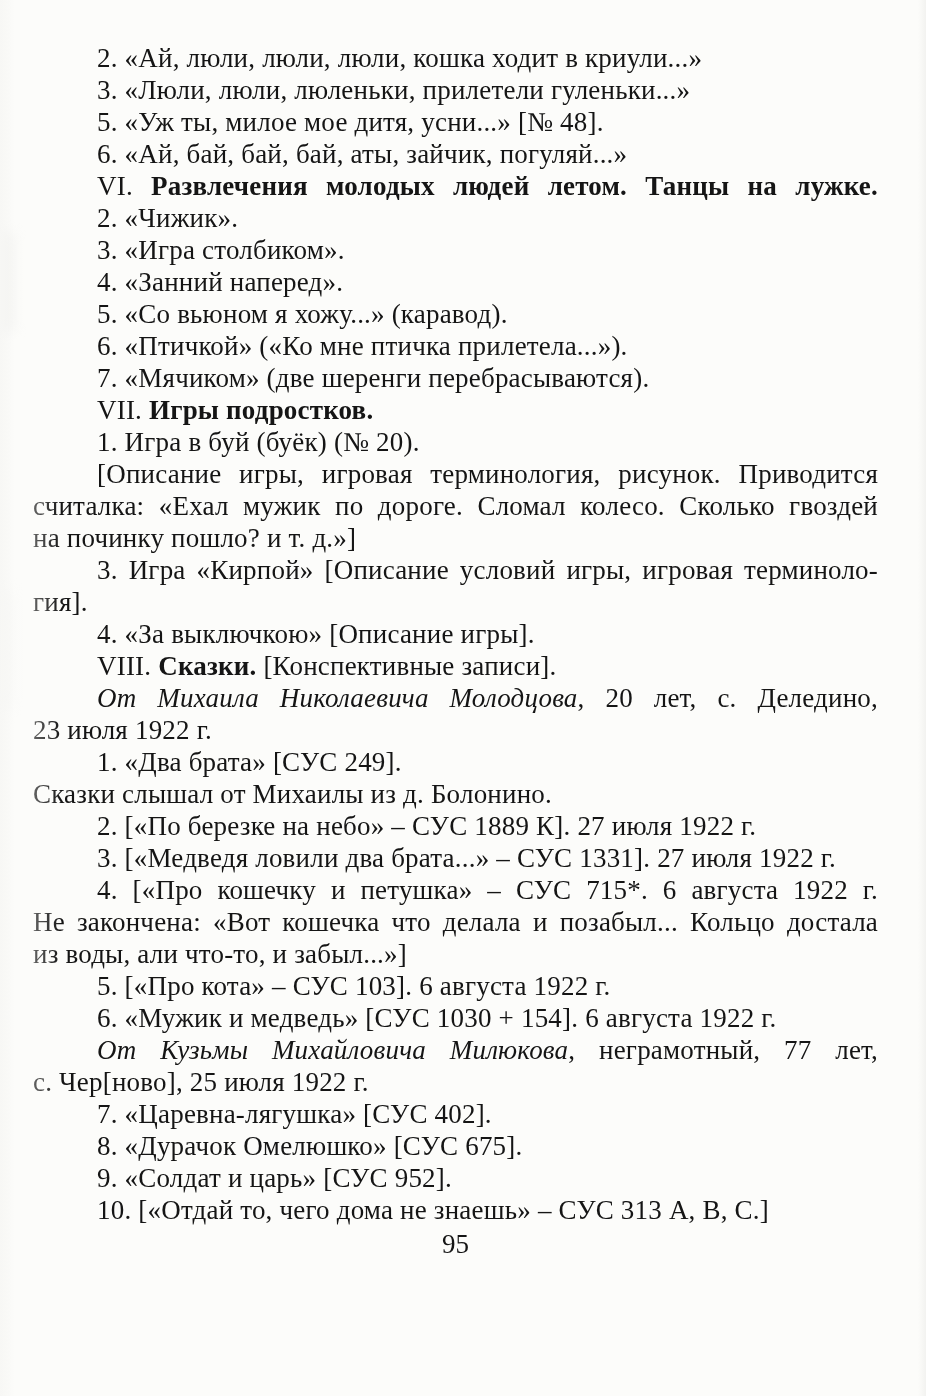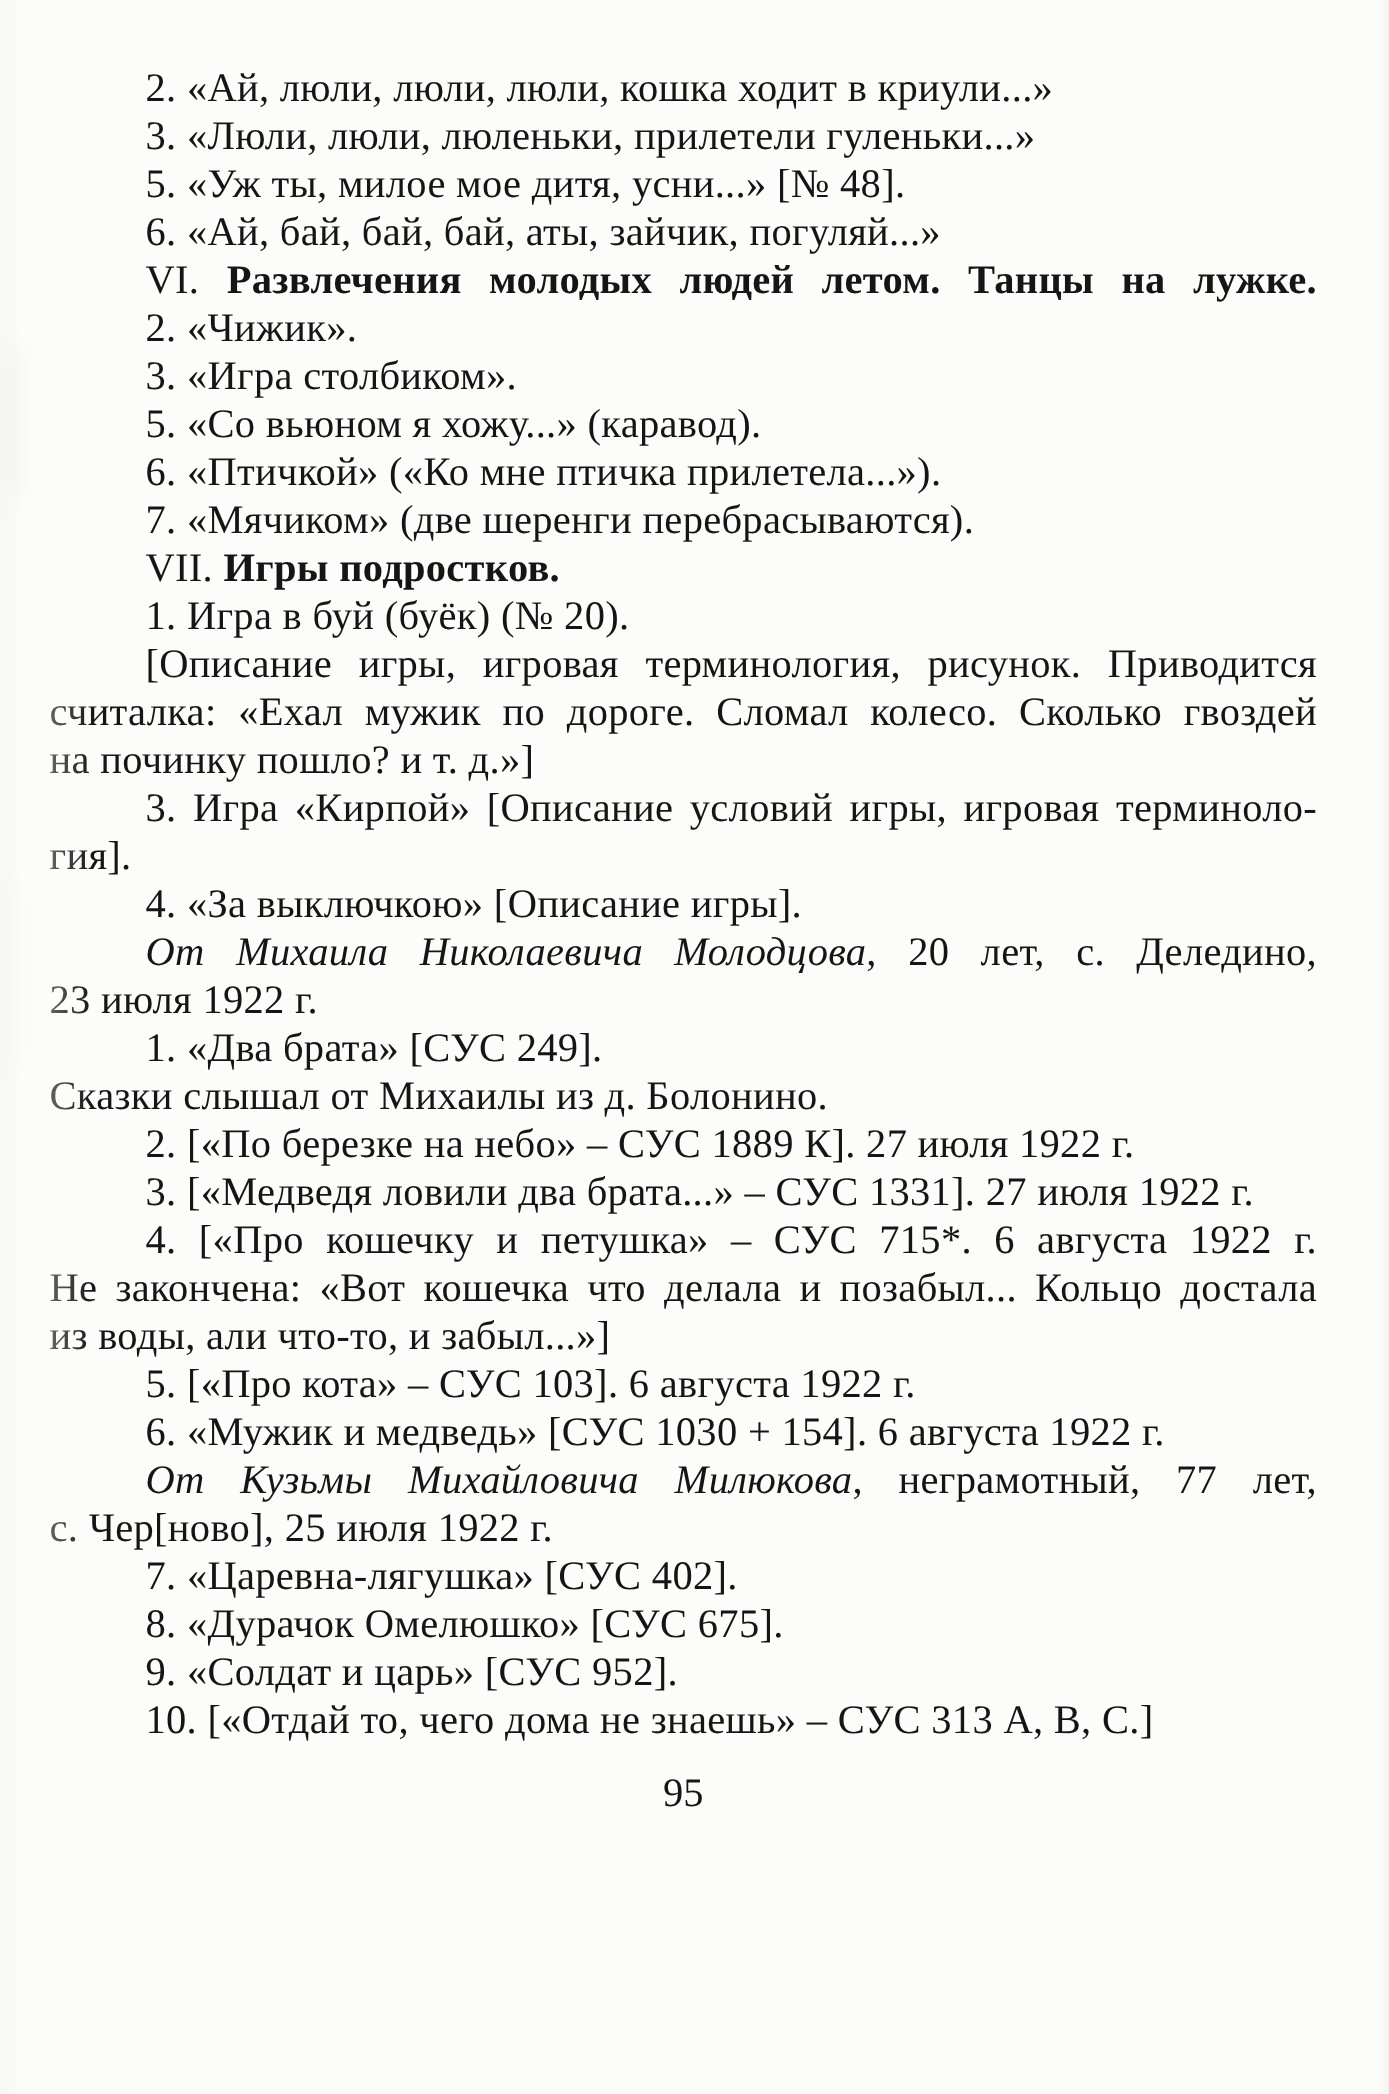--- a/index.html
+++ b/index.html
@@ -40,21 +40,21 @@
   .line.indent {
     text-indent: 64px;
   }
   .line.justify {
     text-align: justify;
     text-align-last: justify;
   }
   .line .b { font-weight: bold; }
   .line .i { font-style: italic; }
   .page-number {
-    margin-top: 17px;
+    margin-top: 2px;
     width: 845px;
     text-align: center;
     font-size: 27px;
     line-height: 32px;
   }
   
   .left-fade {
     position: absolute;
     left: 0; top: 0; bottom: 0;
     width: 62px;
@@ -89,31 +89,33 @@
   <div class="smudge-2"></div>
 
   <div class="text-block">
       <div class="line indent"><span>2. «Ай, люли, люли, люли, кошка ходит в криули...»</span></div>
       <div class="line indent"><span>3. «Люли, люли, люленьки, прилетели гуленьки...»</span></div>
       <div class="line indent"><span>5. «Уж ты, милое мое дитя, усни...» [№ 48].</span></div>
       <div class="line indent"><span>6. «Ай, бай, бай, бай, аты, зайчик, погуляй...»</span></div>
       <div class="line indent justify"><span>VI. </span><span class="b">Развлечения молодых людей летом. Танцы на лужке.</span></div>
       <div class="line indent"><span>2. «Чижик».</span></div>
       <div class="line indent"><span>3. «Игра столбиком».</span></div>
+      <div class="line indent"><span>4. «Занний наперед».</span></div>
       <div class="line indent"><span>5. «Со вьюном я хожу...» (каравод).</span></div>
       <div class="line indent"><span>6. «Птичкой» («Ко мне птичка прилетела...»).</span></div>
       <div class="line indent"><span>7. «Мячиком» (две шеренги перебрасываются).</span></div>
       <div class="line indent"><span>VII. </span><span class="b">Игры подростков.</span></div>
       <div class="line indent"><span>1. Игра в буй (буёк) (№ 20).</span></div>
       <div class="line indent justify"><span>[Описание игры, игровая терминология, рисунок. Приводится</span></div>
       <div class="line justify"><span>считалка: «Ехал мужик по дороге. Сломал колесо. Сколько гвоздей</span></div>
       <div class="line"><span>на починку пошло? и т. д.»]</span></div>
       <div class="line indent justify"><span>3. Игра «Кирпой» [Описание условий игры, игровая терминоло-</span></div>
       <div class="line"><span>гия].</span></div>
       <div class="line indent"><span>4. «За выключкою» [Описание игры].</span></div>
+      <div class="line indent"><span>VIII. </span><span class="b">Сказки.</span><span> [Конспективные записи].</span></div>
       <div class="line indent justify"><span class="i">От Михаила Николаевича Молодцова</span><span>, 20 лет, с. Деледино,</span></div>
       <div class="line"><span>23 июля 1922 г.</span></div>
       <div class="line indent"><span>1. «Два брата» [СУС 249].</span></div>
       <div class="line"><span>Сказки слышал от Михаилы из д. Болонино.</span></div>
       <div class="line indent"><span>2. [«По березке на небо» – СУС 1889 К]. 27 июля 1922 г.</span></div>
       <div class="line indent"><span>3. [«Медведя ловили два брата...» – СУС 1331]. 27 июля 1922 г.</span></div>
       <div class="line indent justify"><span>4. [«Про кошечку и петушка» – СУС 715*. 6 августа 1922 г.</span></div>
       <div class="line justify"><span>Не закончена: «Вот кошечка что делала и позабыл... Кольцо достала</span></div>
       <div class="line"><span>из воды, али что-то, и забыл...»]</span></div>
       <div class="line indent"><span>5. [«Про кота» – СУС 103]. 6 августа 1922 г.</span></div>

